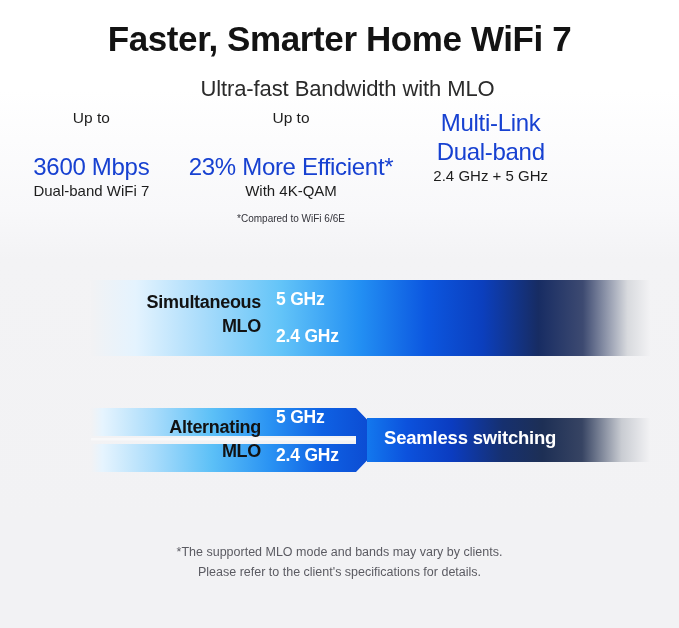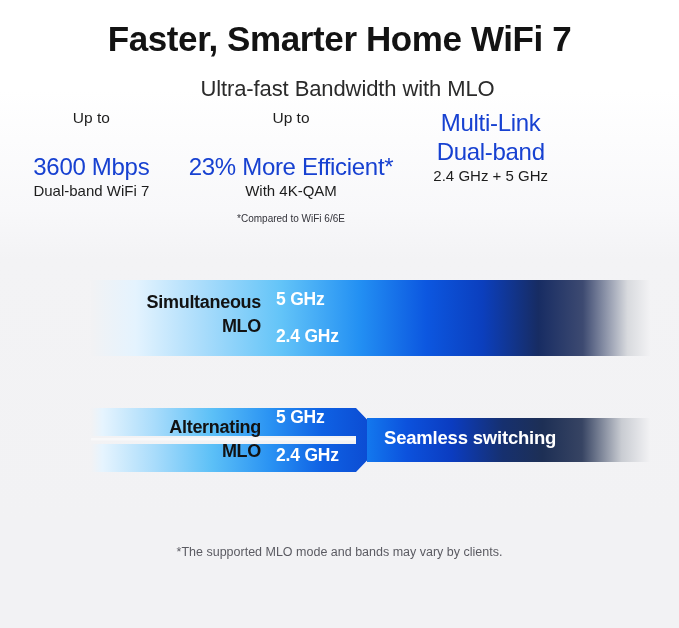--- a/index.html
+++ b/index.html
@@ -300,15 +300,16 @@
       <span class="l2">MLO</span>
     </div>
 
     <div class="band-label alt-5ghz">5 GHz</div>
     <div class="band-label alt-24ghz">2.4 GHz</div>
     <div class="outcome-label alt-outcome">Seamless switching</div>
   </div>
 
   <div class="footnote">
     <span class="fn-line">*The supported MLO mode and bands may vary by clients.</span>
+    <span class="fn-line">Please refer to the client's specifications for details.</span>
   </div>
 
 </div>
 
 </body></html>

